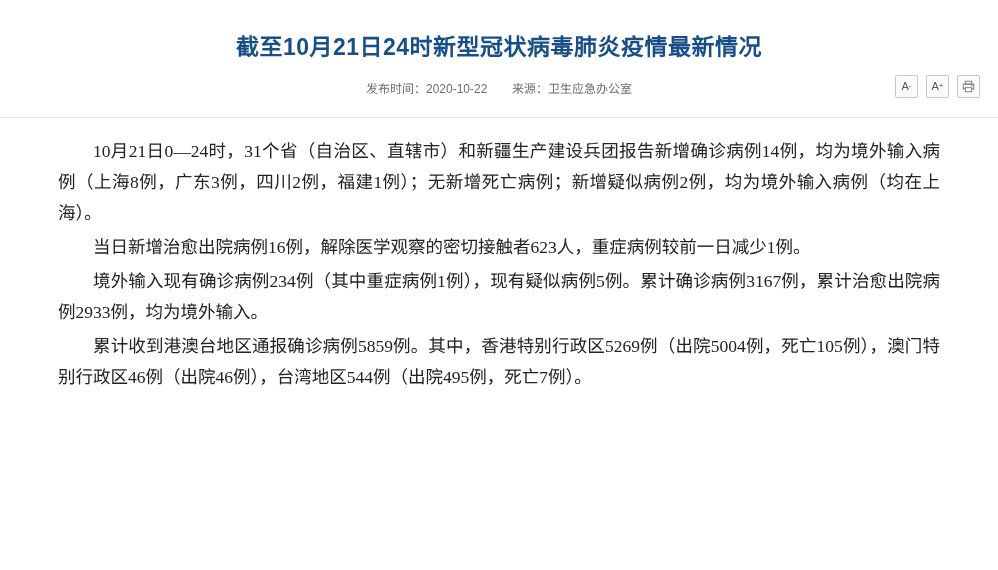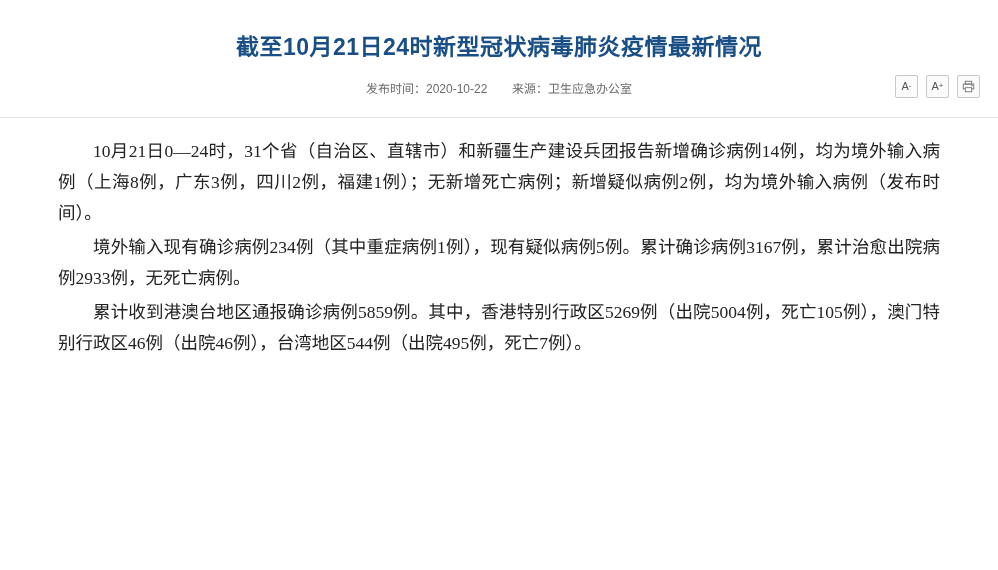--- a/index.html
+++ b/index.html
@@ -151,18 +151,19 @@
           <rect x="4" y="9.5" width="8" height="5" fill="#fff" stroke="#666" stroke-width="1"></rect>
           <rect x="11.5" y="6.3" width="1.6" height="1.4" fill="#666"></rect>
         </svg>
       </div>
     </div>
   </div>
 
   <div class="divider"></div>
 
   <div class="content">
-    <p>10月21日0—24时，31个省（自治区、直辖市）和新疆生产建设兵团报告新增确诊病例14例，均为境外输入病例（上海8例，广东3例，四川2例，福建1例）；无新增死亡病例；新增疑似病例2例，均为境外输入病例（发布时间）。</p>
-    <p>境外输入现有确诊病例234例（其中重症病例1例），现有疑似病例5例。累计确诊病例3167例，累计治愈出院病例2933例，无死亡病例。</p>
+    <p>10月21日0—24时，31个省（自治区、直辖市）和新疆生产建设兵团报告新增确诊病例14例，均为境外输入病例（上海8例，广东3例，四川2例，福建1例）；无新增死亡病例；新增疑似病例2例，均为境外输入病例（均在上海）。</p>
+    <p>当日新增治愈出院病例16例，解除医学观察的密切接触者623人，重症病例较前一日减少1例。</p>
+    <p>境外输入现有确诊病例234例（其中重症病例1例），现有疑似病例5例。累计确诊病例3167例，累计治愈出院病例2933例，均为境外输入。</p>
     <p>累计收到港澳台地区通报确诊病例5859例。其中，香港特别行政区5269例（出院5004例，死亡105例），澳门特别行政区46例（出院46例），台湾地区544例（出院495例，死亡7例）。</p>
   </div>
 
 </div>
 
 </body></html>

